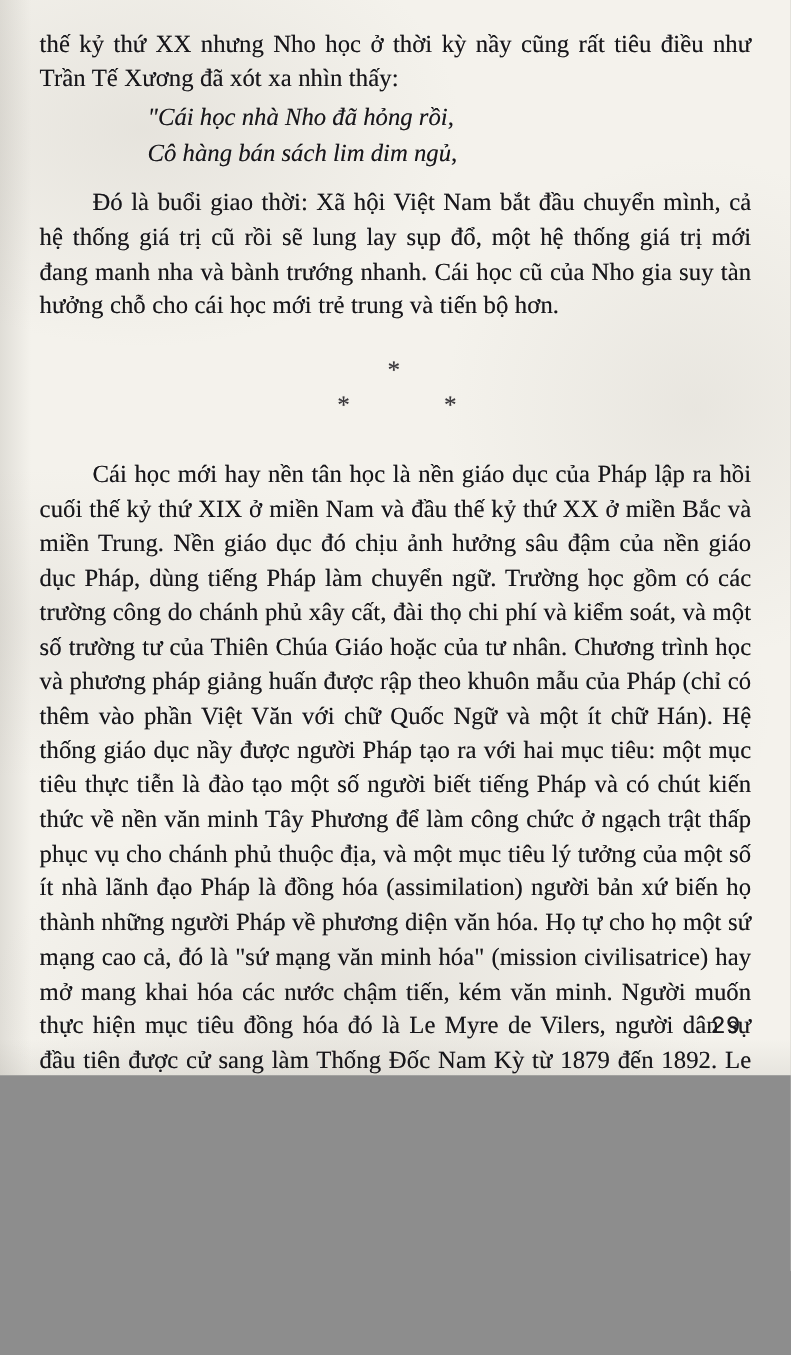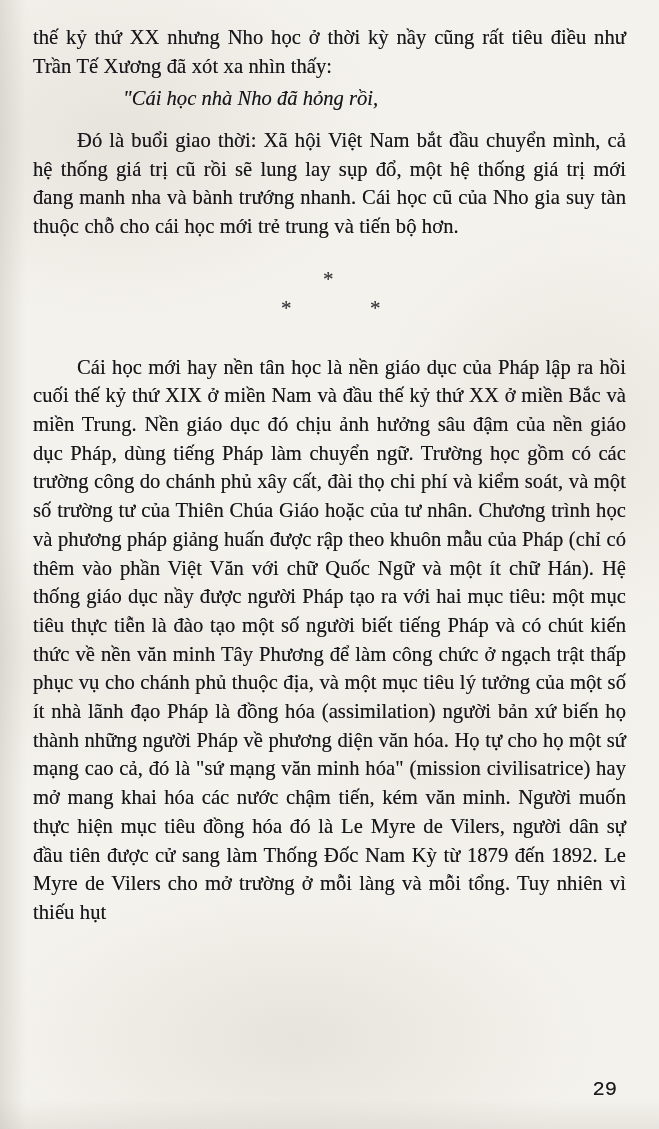--- a/index.html
+++ b/index.html
@@ -7,21 +7,21 @@
     margin: 0;
     padding: 0;
   }
   body {
     background: #8d8d8d;
     font-family: "Liberation Serif", "DejaVu Serif", serif;
   }
   .page {
     position: relative;
     width: 659px;
-    height: 1129px;
+    height: 896px;
     margin: 0 auto;
     background: #f4f2ec;
     overflow: hidden;
     box-sizing: border-box;
     
     background-image:
       radial-gradient(ellipse 380px 260px at 18% 12%, rgba(198,194,186,0.30), rgba(198,194,186,0) 70%),
       radial-gradient(ellipse 300px 300px at 88% 38%, rgba(200,196,188,0.26), rgba(200,196,188,0) 70%),
       radial-gradient(ellipse 420px 220px at 45% 92%, rgba(194,190,182,0.28), rgba(194,190,182,0) 72%),
       radial-gradient(ellipse 260px 200px at 70% 66%, rgba(205,201,193,0.22), rgba(205,201,193,0) 70%),
@@ -122,25 +122,26 @@
 
   <div class="gutter-shade"></div>
   <div class="edge-shade-bottom"></div>
 
   <div class="textblock">
 
     <p class="continued">thế kỷ thứ XX nhưng Nho học ở thời kỳ nầy cũng rất tiêu điều như Trần Tế Xương đã xót xa nhìn thấy:</p>
 
     <div class="poem">
       <span class="verse">"Cái học nhà Nho đã hỏng rồi,</span>
+      <span class="verse">Cô hàng bán sách lim dim ngủ,</span>
     </div>
 
     <div class="gap-medium"></div>
 
-    <p class="indented">Đó là buổi giao thời: Xã hội Việt Nam bắt đầu chuyển mình, cả hệ thống giá trị cũ rồi sẽ lung lay sụp đổ, một hệ thống giá trị mới đang manh nha và bành trướng nhanh. Cái học cũ của Nho gia suy tàn thuộc chỗ cho cái học mới trẻ trung và tiến bộ hơn.</p>
+    <p class="indented">Đó là buổi giao thời: Xã hội Việt Nam bắt đầu chuyển mình, cả hệ thống giá trị cũ rồi sẽ lung lay sụp đổ, một hệ thống giá trị mới đang manh nha và bành trướng nhanh. Cái học cũ của Nho gia suy tàn hưởng chỗ cho cái học mới trẻ trung và tiến bộ hơn.</p>
 
     <div class="separator">
       <span class="ast ast-top">*</span>
       <span class="ast ast-left">*</span>
       <span class="ast ast-right">*</span>
     </div>
 
     <p class="indented">Cái học mới hay nền tân học là nền giáo dục của Pháp lập ra hồi cuối thế kỷ thứ XIX ở miền Nam và đầu thế kỷ thứ XX ở miền Bắc và miền Trung. Nền giáo dục đó chịu ảnh hưởng sâu đậm của nền giáo dục Pháp, dùng tiếng Pháp làm chuyển ngữ. Trường học gồm có các trường công do chánh phủ xây cất, đài thọ chi phí và kiểm soát, và một số trường tư của Thiên Chúa Giáo hoặc của tư nhân. Chương trình học và phương pháp giảng huấn được rập theo khuôn mẫu của Pháp (chỉ có thêm vào phần Việt Văn với chữ Quốc Ngữ và một ít chữ Hán). Hệ thống giáo dục nầy được người Pháp tạo ra với hai mục tiêu: một mục tiêu thực tiễn là đào tạo một số người biết tiếng Pháp và có chút kiến thức về nền văn minh Tây Phương để làm công chức ở ngạch trật thấp phục vụ cho chánh phủ thuộc địa, và một mục tiêu lý tưởng của một số ít nhà lãnh đạo Pháp là đồng hóa (assimilation) người bản xứ biến họ thành những người Pháp về phương diện văn hóa. Họ tự cho họ một sứ mạng cao cả, đó là "sứ mạng văn minh hóa" (mission civilisatrice) hay mở mang khai hóa các nước chậm tiến, kém văn minh. Người muốn thực hiện mục tiêu đồng hóa đó là Le Myre de Vilers, người dân sự đầu tiên được cử sang làm Thống Đốc Nam Kỳ từ 1879 đến 1892. Le Myre de Vilers cho mở trường ở mỗi làng và mỗi tổng. Tuy nhiên vì thiếu hụt</p>
 
   </div>

